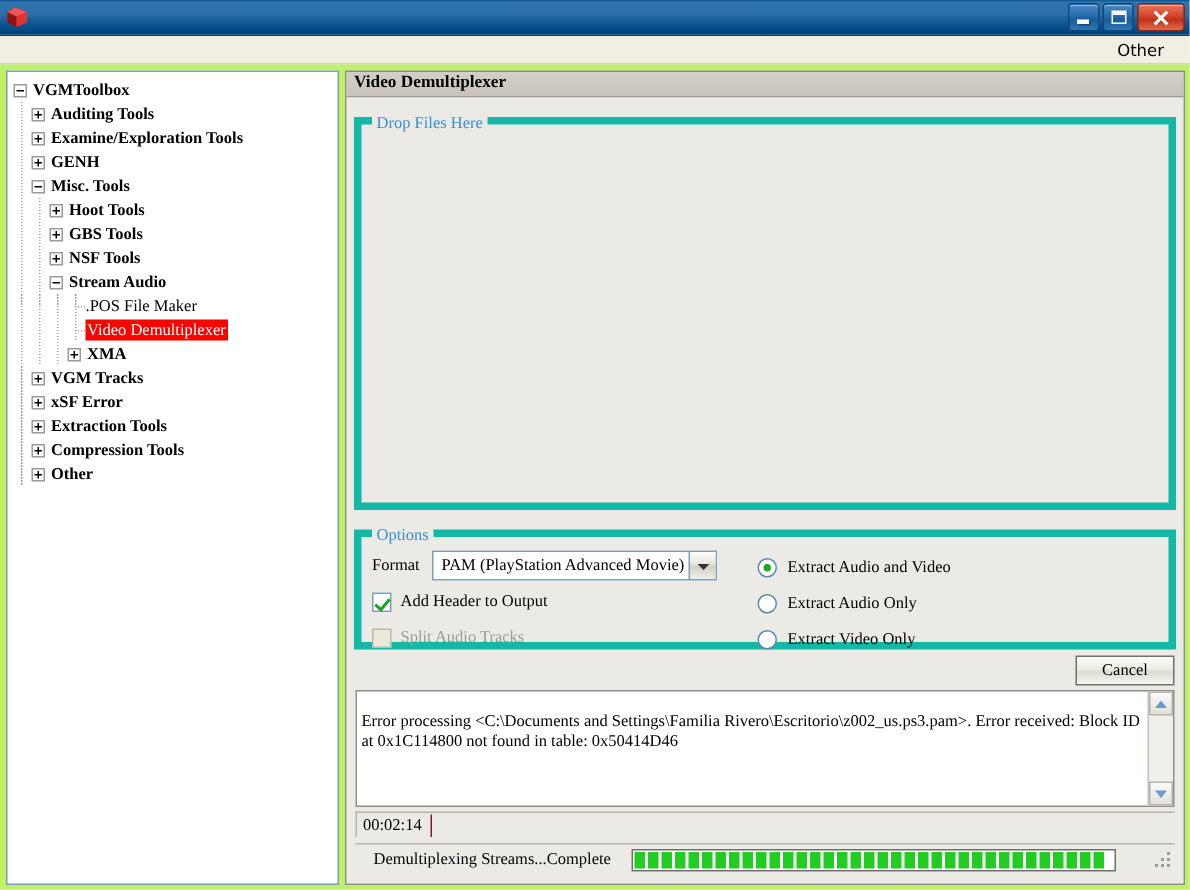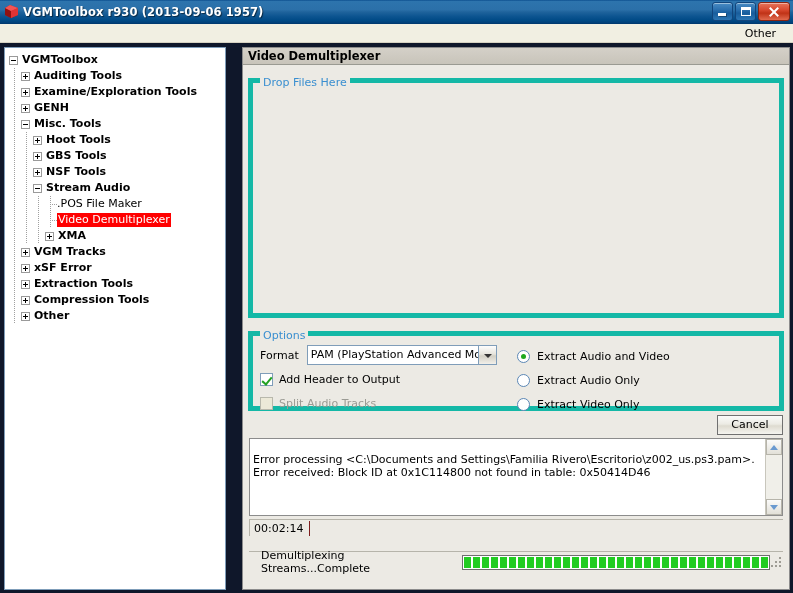--- a/index.html
+++ b/index.html
@@ -104,22 +104,23 @@
     color: #000;
   }
   .menubar .menu-item { padding: 1px 5px; }
 
   
   .body {
     flex: 1;
     display: flex;
     padding: 4px 3px 3px 4px;
     box-sizing: border-box;
-    gap: 16px;
-    background: #0f172a;
+    gap: 4px;
+    background: #bef264;
+    font-family: Liberation Serif, serif;
   }
 
   
   .tree-panel {
     width: 222px;
     background: #ffffff;
     border: 1px solid #7f9db9;
     box-sizing: border-box;
     overflow: hidden;
     padding: 4px 0 0 4px;
@@ -384,21 +385,21 @@
   }
   .timerrest { flex: 1; }
 
   
   .statusbar {
     height: 21px;
     display: flex;
     align-items: center;
     border-top: 1px solid #b6b4aa;
     background: #eceae4;
-    margin: 15px 1px;
+    margin: 4px 1px;
     padding-left: 12px;
     box-sizing: border-box;
   }
   .status-text { font-size: 11px; color: #000; }
   .progress {
     width: 323px;
     height: 15px;
     margin-left: 14px;
     border: 1px solid #6f6f6f;
     background: #fff;
@@ -435,21 +436,20 @@
 
   <div class="titlebar">
     <div class="title-icon">
       <svg width="17" height="17" viewBox="0 0 17 17">
         <polygon points="2,5 7,2 15,5 15,12 8,15 2,12" fill="#c21d1d"></polygon>
         <polygon points="2,5 8,8 8,15 2,12" fill="#8e1212"></polygon>
         <polygon points="8,8 15,5 15,12 8,15" fill="#e03434"></polygon>
         <polygon points="2,5 7,2 15,5 8,8" fill="#f25555"></polygon>
       </svg>
     </div>
-    <div class="title-text">VGMToolbox r930 (2013-09-06 1957)</div>
     <div class="win-btns">
       <div class="win-btn">
           <span class="glyph-min"></span>
         </div>
       <div class="win-btn">
           <span class="glyph-max"></span>
         </div>
       <div class="win-btn close"><span class="glyph-close"></span></div>
     </div>
   </div>

